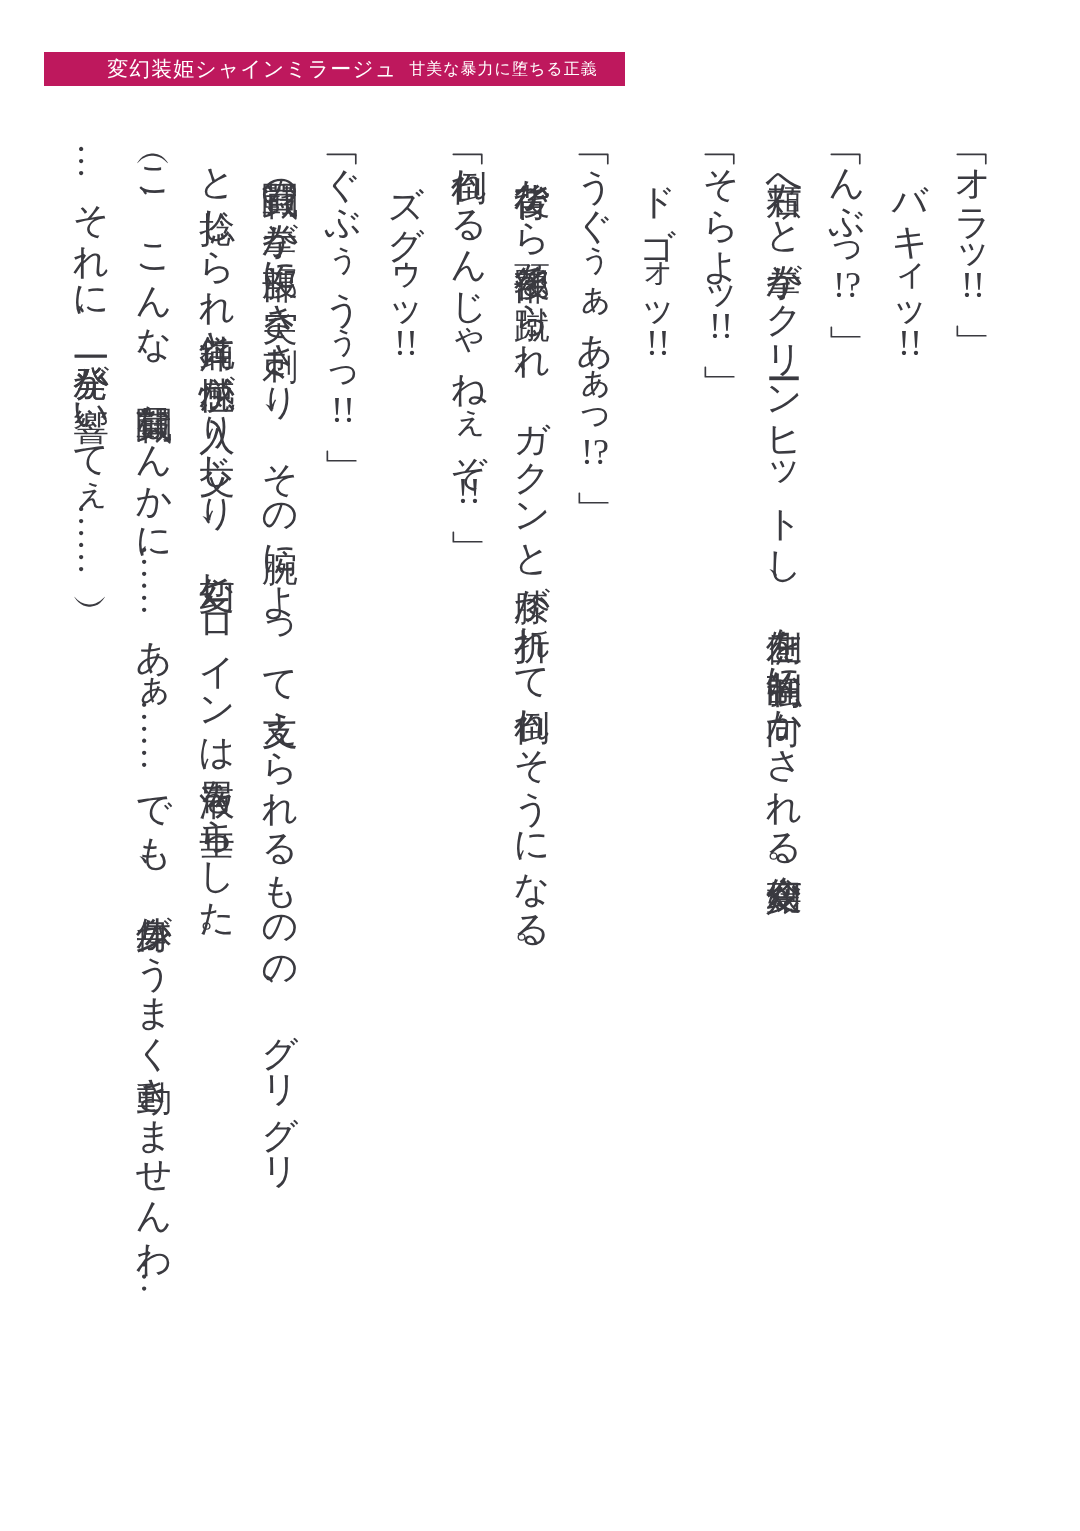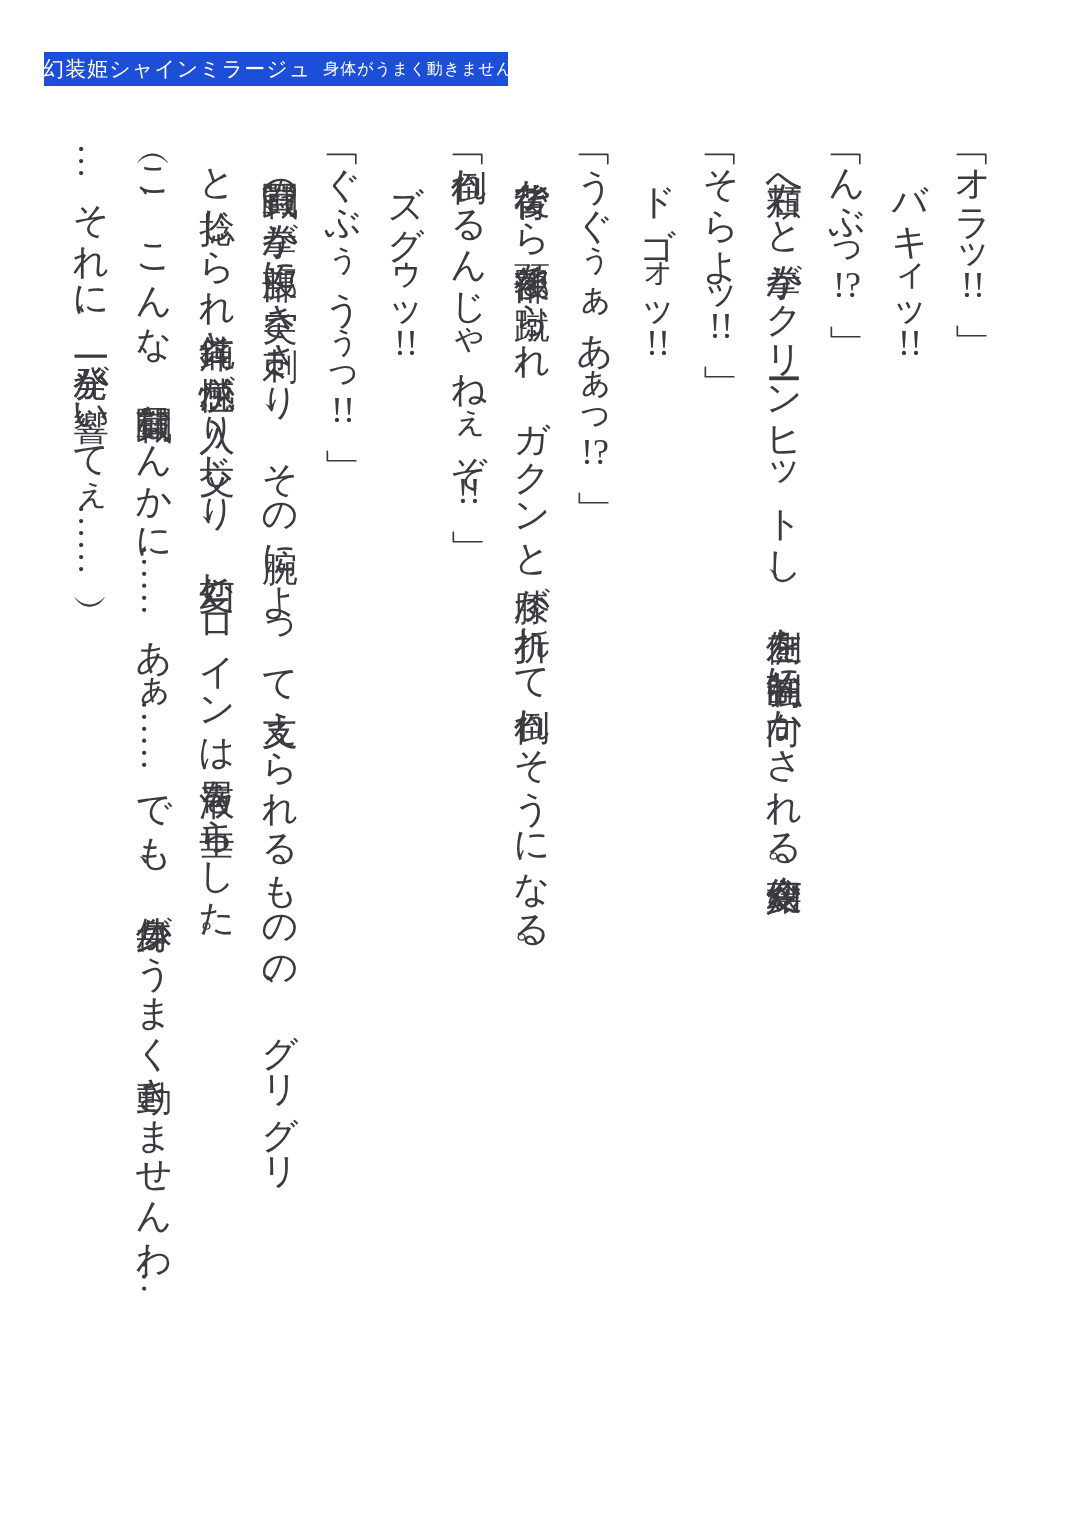--- a/index.html
+++ b/index.html
@@ -12,28 +12,29 @@
     position: relative;
     width: 1080px;
     height: 1531px;
     background: #ffffff;
     overflow: hidden;
   }
   .header-bar {
     position: absolute;
     left: 44px;
     top: 52px;
-    width: 464px;
+    width: 545px;
     height: 34px;
-    background: #1d4ed8;
+    background: #be185d;
     color: #ffffff;
     display: flex;
     align-items: center;
     justify-content: center;
     white-space: nowrap;
+    padding-left: 36px;
   }
   .header-title {
     font-size: 21px;
     letter-spacing: 1px;
   }
   .header-subtitle {
     font-size: 16px;
     margin-left: 12px;
     letter-spacing: 1px;
   }
@@ -62,21 +63,21 @@
     -webkit-text-combine: horizontal;
   }
 </style>
 </head>
 <body>
 
 <div class="page">
 
   <div class="header-bar">
     <span class="header-title">変幻装姫シャインミラージュ</span>
-    <span class="header-subtitle">身体がうまく動きませんわ</span>
+    <span class="header-subtitle">甘美な暴力に堕ちる正義</span>
   </div>
 
   <div class="text-columns">
       <p class="line">「オラッ<span class="tcy">!!</span>」</p>
       <p class="line ind2">バキィッ<span class="tcy">!!</span></p>
       <p class="line">「んぶっ<span class="tcy">!?</span>」</p>
       <p class="line ind1">右頬へと拳がクリーンヒットし、左側を強制的に向かされる変幻令嬢。</p>
       <p class="line">「そらよッ<span class="tcy">!!</span>」</p>
       <p class="line ind2">ドゴォッ<span class="tcy">!!</span></p>
       <p class="line">「うぐぅぁあぁっ<span class="tcy">!?</span>」</p>

